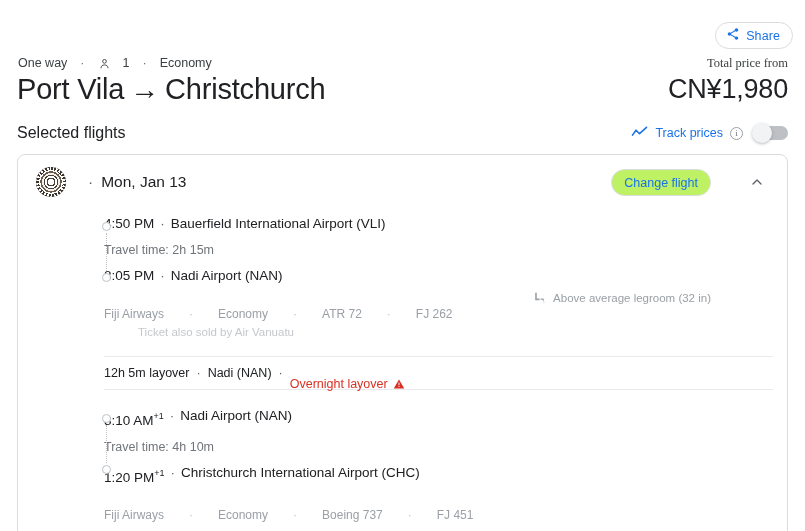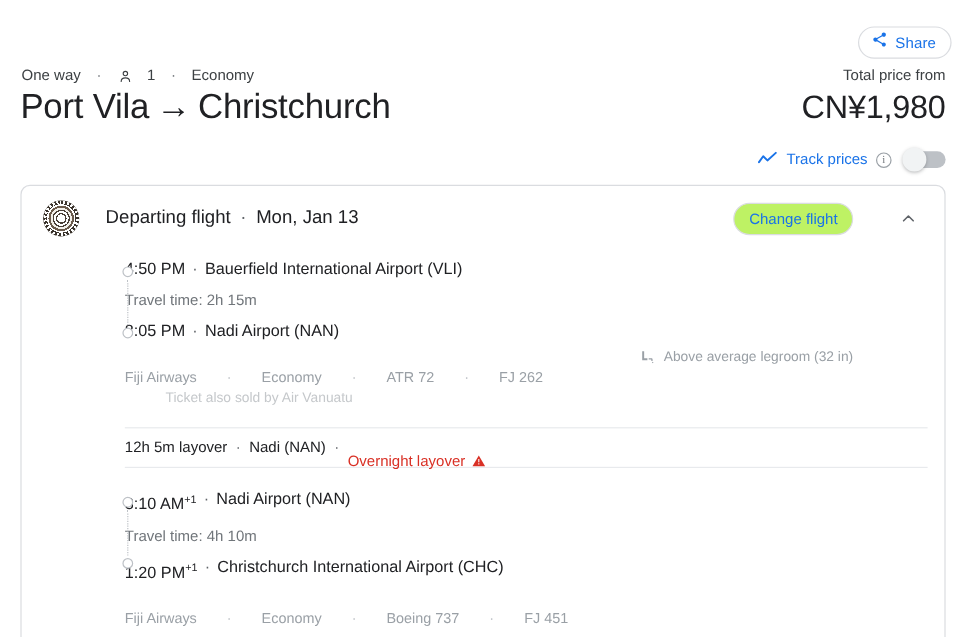--- a/index.html
+++ b/index.html
@@ -47,20 +47,21 @@
     font-size: 29px; font-weight: 400; color: #202124;
     letter-spacing: -0.2px;
     white-space: nowrap;
   }
   .title .arrow { padding: 0 6px; font-weight: 300; }
 
   .price-label {
     position: absolute; right: 17px; top: 56px;
     font-size: 12.5px; color: #3c4043;
     text-align: left;
+    font-family: Liberation Serif, serif;
   }
   .price-value {
     position: absolute; right: 17px; top: 74px;
     font-size: 27px; color: #202124; letter-spacing: -0.2px;
     text-align: right;
     white-space: nowrap;
   }
 
   
   .sel-title {
@@ -240,40 +241,40 @@
     <span>Economy</span>
   </div>
 
   <div class="title">
     <span>Port Vila</span><span class="arrow">→</span><span>Christchurch</span>
   </div>
 
   <div class="price-label">Total price from</div>
   <div class="price-value">CN¥1,980</div>
 
+  <div class="sel-title">Selected flights</div>
 
   <div class="track-row">
     <span style="display:flex;">
       <svg width="17" height="14" viewBox="0 0 24 20" fill="none" stroke="#1a73e8" stroke-width="2.3" stroke-linecap="round" stroke-linejoin="round">
         <path d="M2 13 L7 6 L12 11 L22 2"></path>
       </svg>
     </span>
     <span class="track-lbl">Track prices</span>
     <span class="info-i">i</span>
     <span class="toggle">
       <span class="knob"></span>
     </span>
   </div>
 
   <div class="card">
 
     <div class="card-head">
       <div class="logo"></div>
       <div class="head-title">
-        <span>Departing flight</span>
         <span class="dot">·</span>
         <span>Mon, Jan 13</span>
       </div>
       <div class="change-btn">
         <span>Change flight</span>
       </div>
       <span class="chev">
         <svg width="16" height="16" viewBox="0 0 24 24" fill="none" stroke="#5f6368" stroke-width="2" stroke-linecap="round" stroke-linejoin="round">
           <path d="M6 15 L12 9 L18 15"></path>
         </svg>

